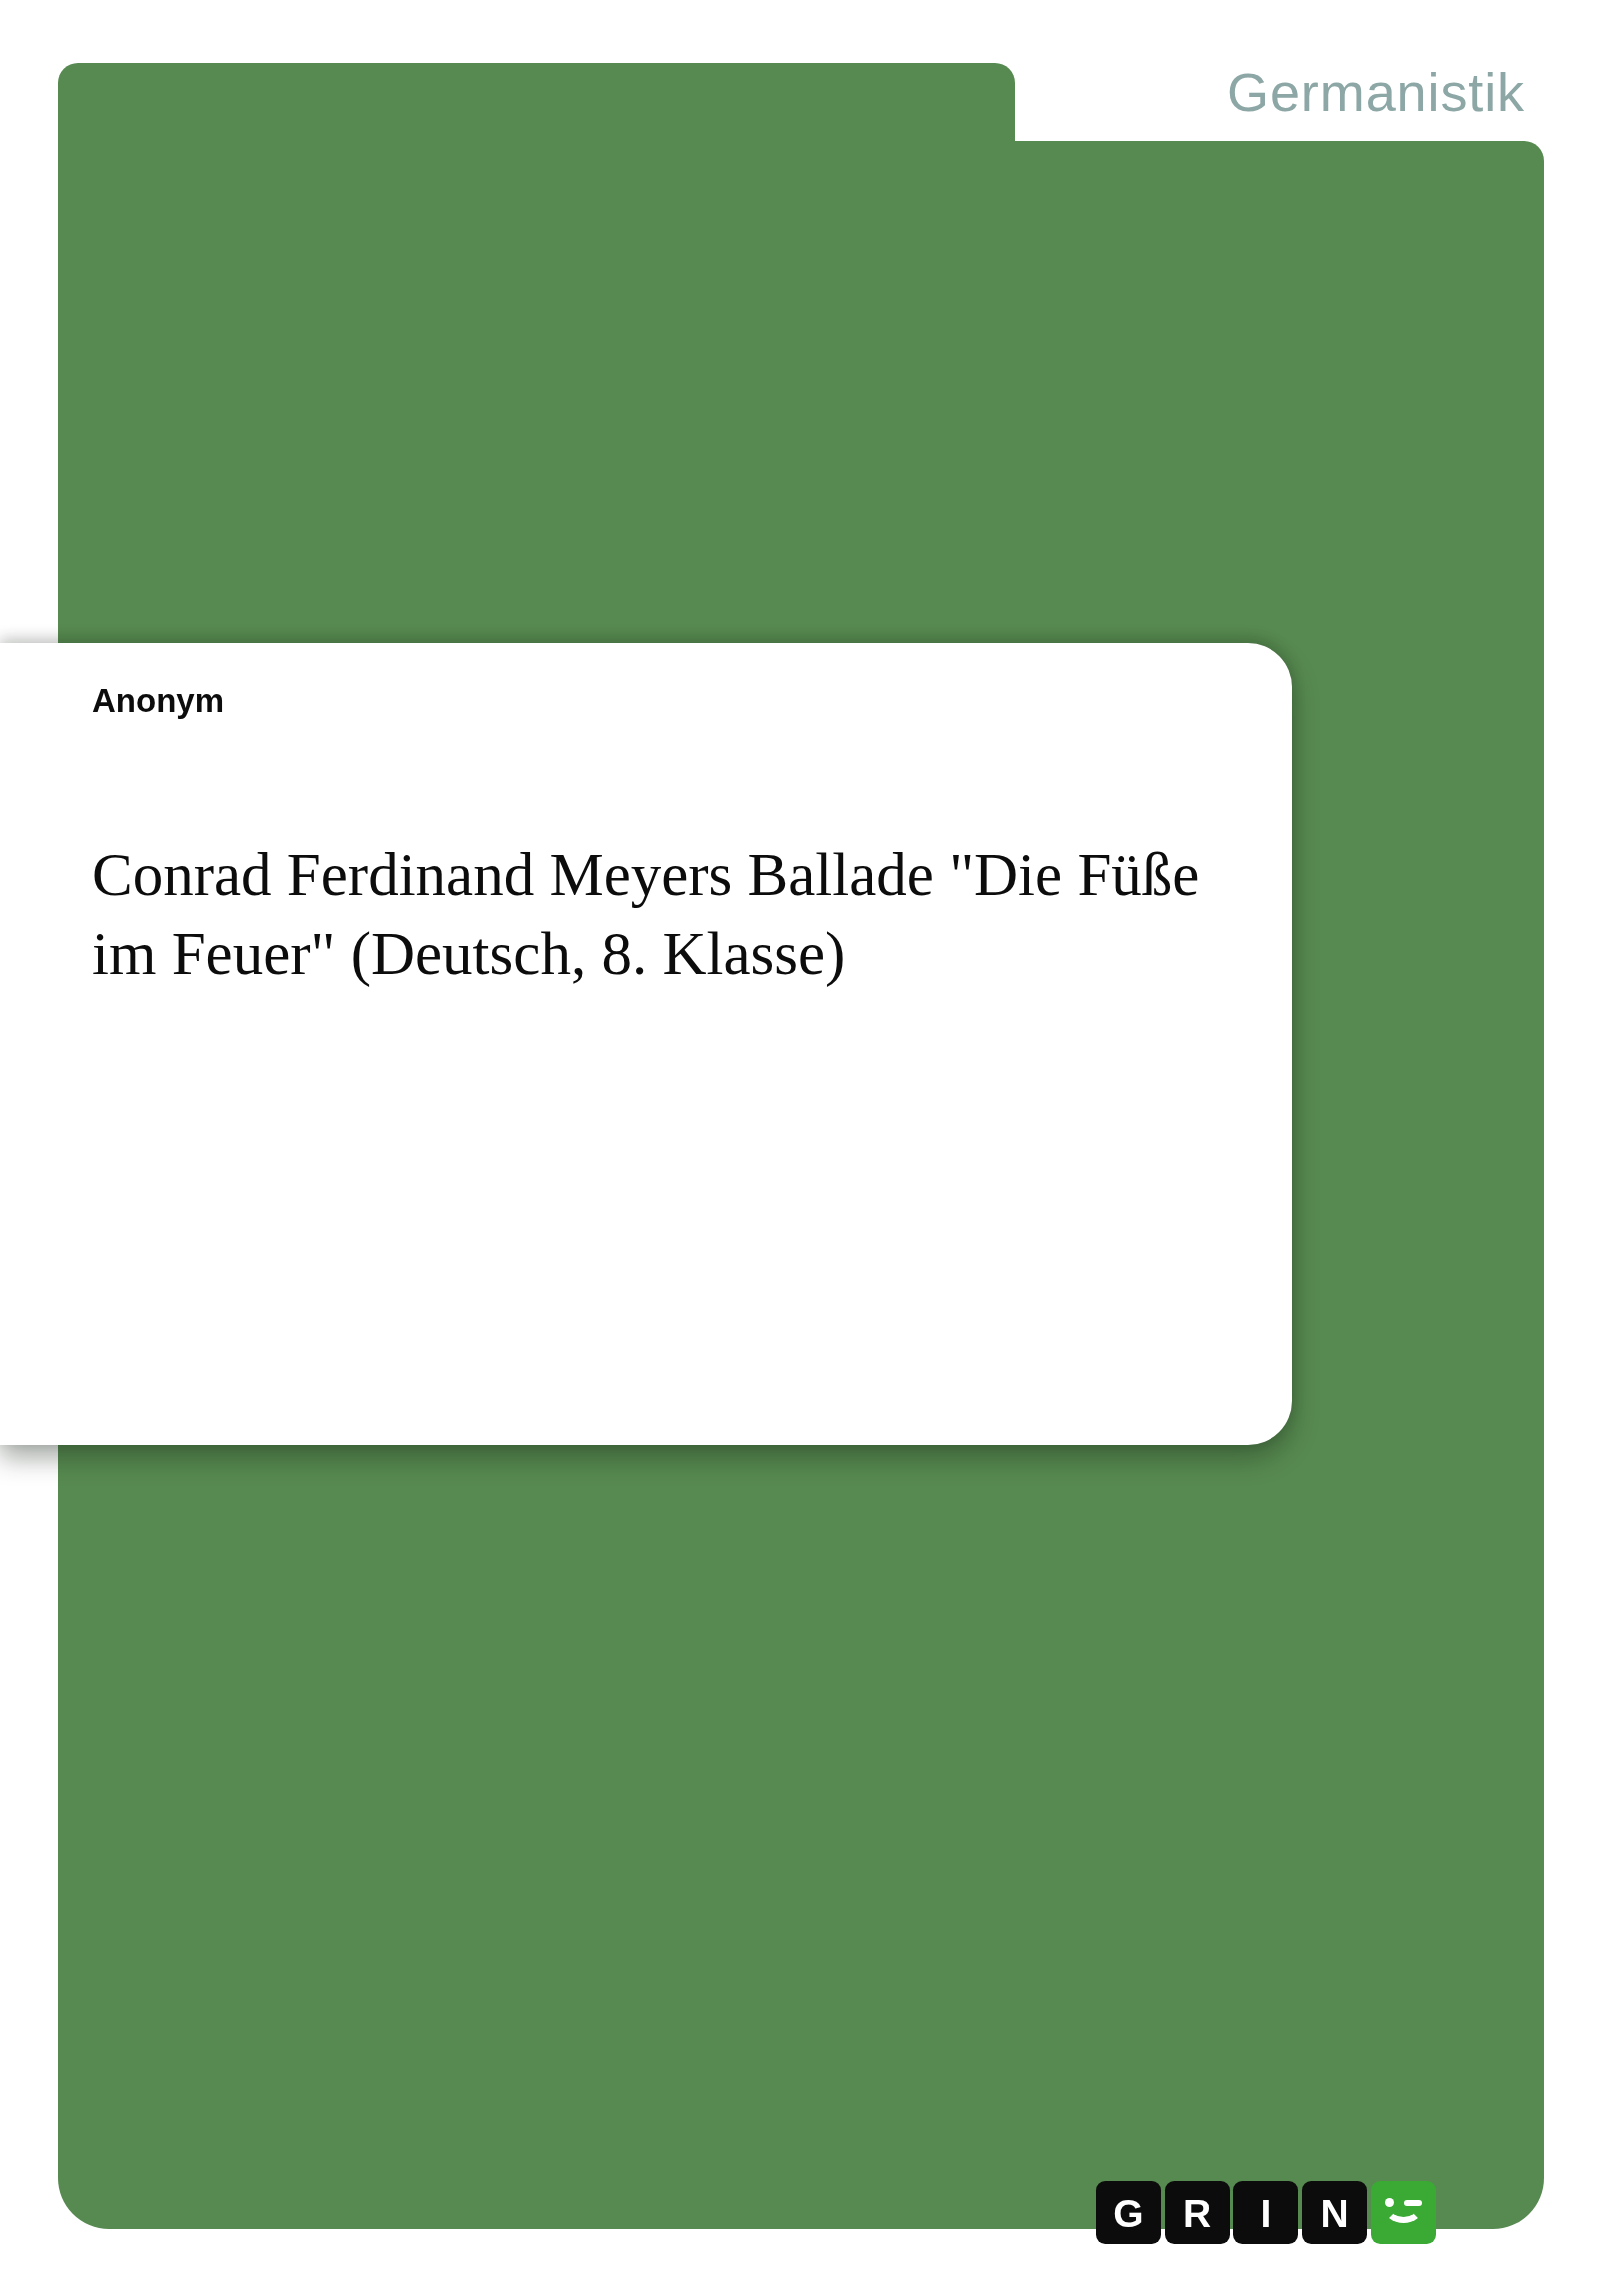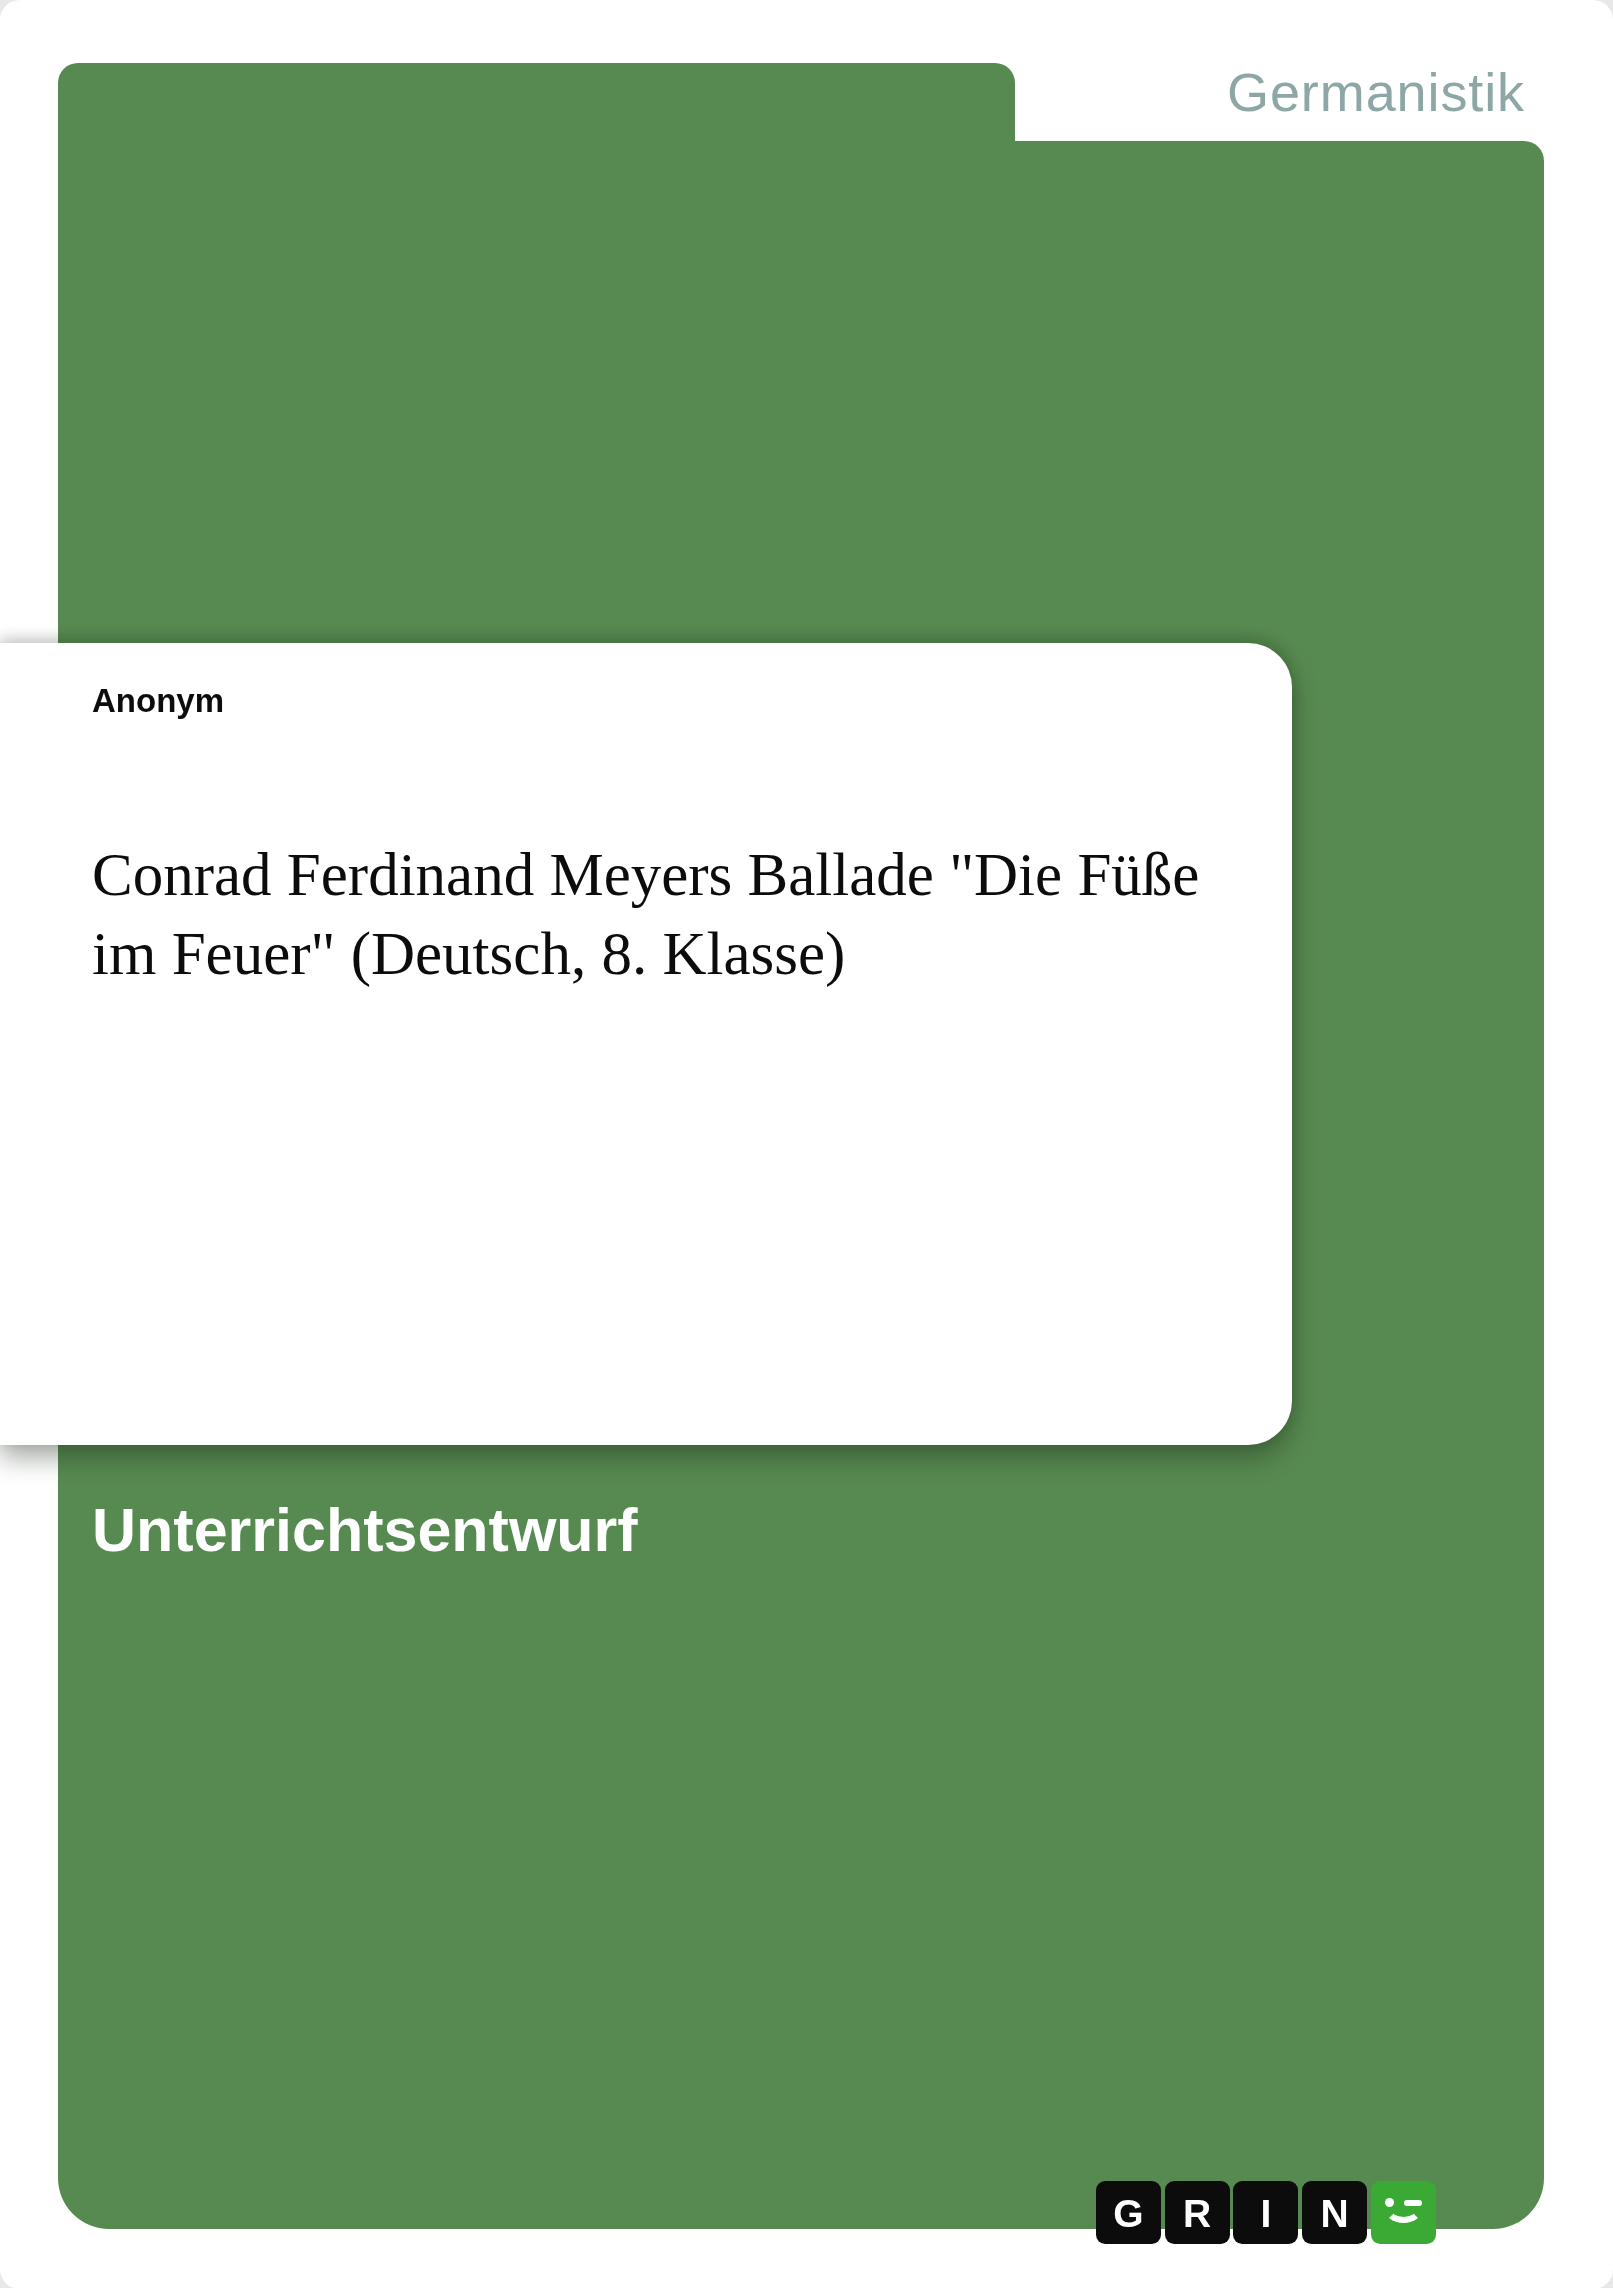--- a/index.html
+++ b/index.html
@@ -5,21 +5,20 @@
   html, body { margin: 0; padding: 0; background: #e8e8e8; }
   * { box-sizing: border-box; }
 
   .page {
     position: relative;
     width: 1613px;
     height: 2289px;
     background: #ffffff;
     overflow: hidden;
     font-family: "Liberation Sans", sans-serif;
-    border-radius: 20px;
   }
 
   
   .green-tab {
     position: absolute;
     left: 58px; top: 63px;
     width: 957px; height: 111px;
     background: #578a50;
     border-radius: 20px 20px 0 0;
   }
@@ -141,21 +140,20 @@
 
   <div class="title-box"></div>
 
   <div class="author-name">Anonym</div>
 
   <div class="book-title">
     <div class="title-line">Conrad Ferdinand Meyers Ballade "Die Füße</div>
     <div class="title-line">im Feuer" (Deutsch, 8. Klasse)</div>
   </div>
 
-  <div class="document-type">Unterrichtsentwurf</div>
 
   <div class="grin-logo">
     <div class="logo-tile black">
       <span class="logo-letter">G</span>
     </div>
     <div class="logo-tile black">
       <span class="logo-letter">R</span>
     </div>
     <div class="logo-tile black">
       <span class="logo-letter">I</span>

